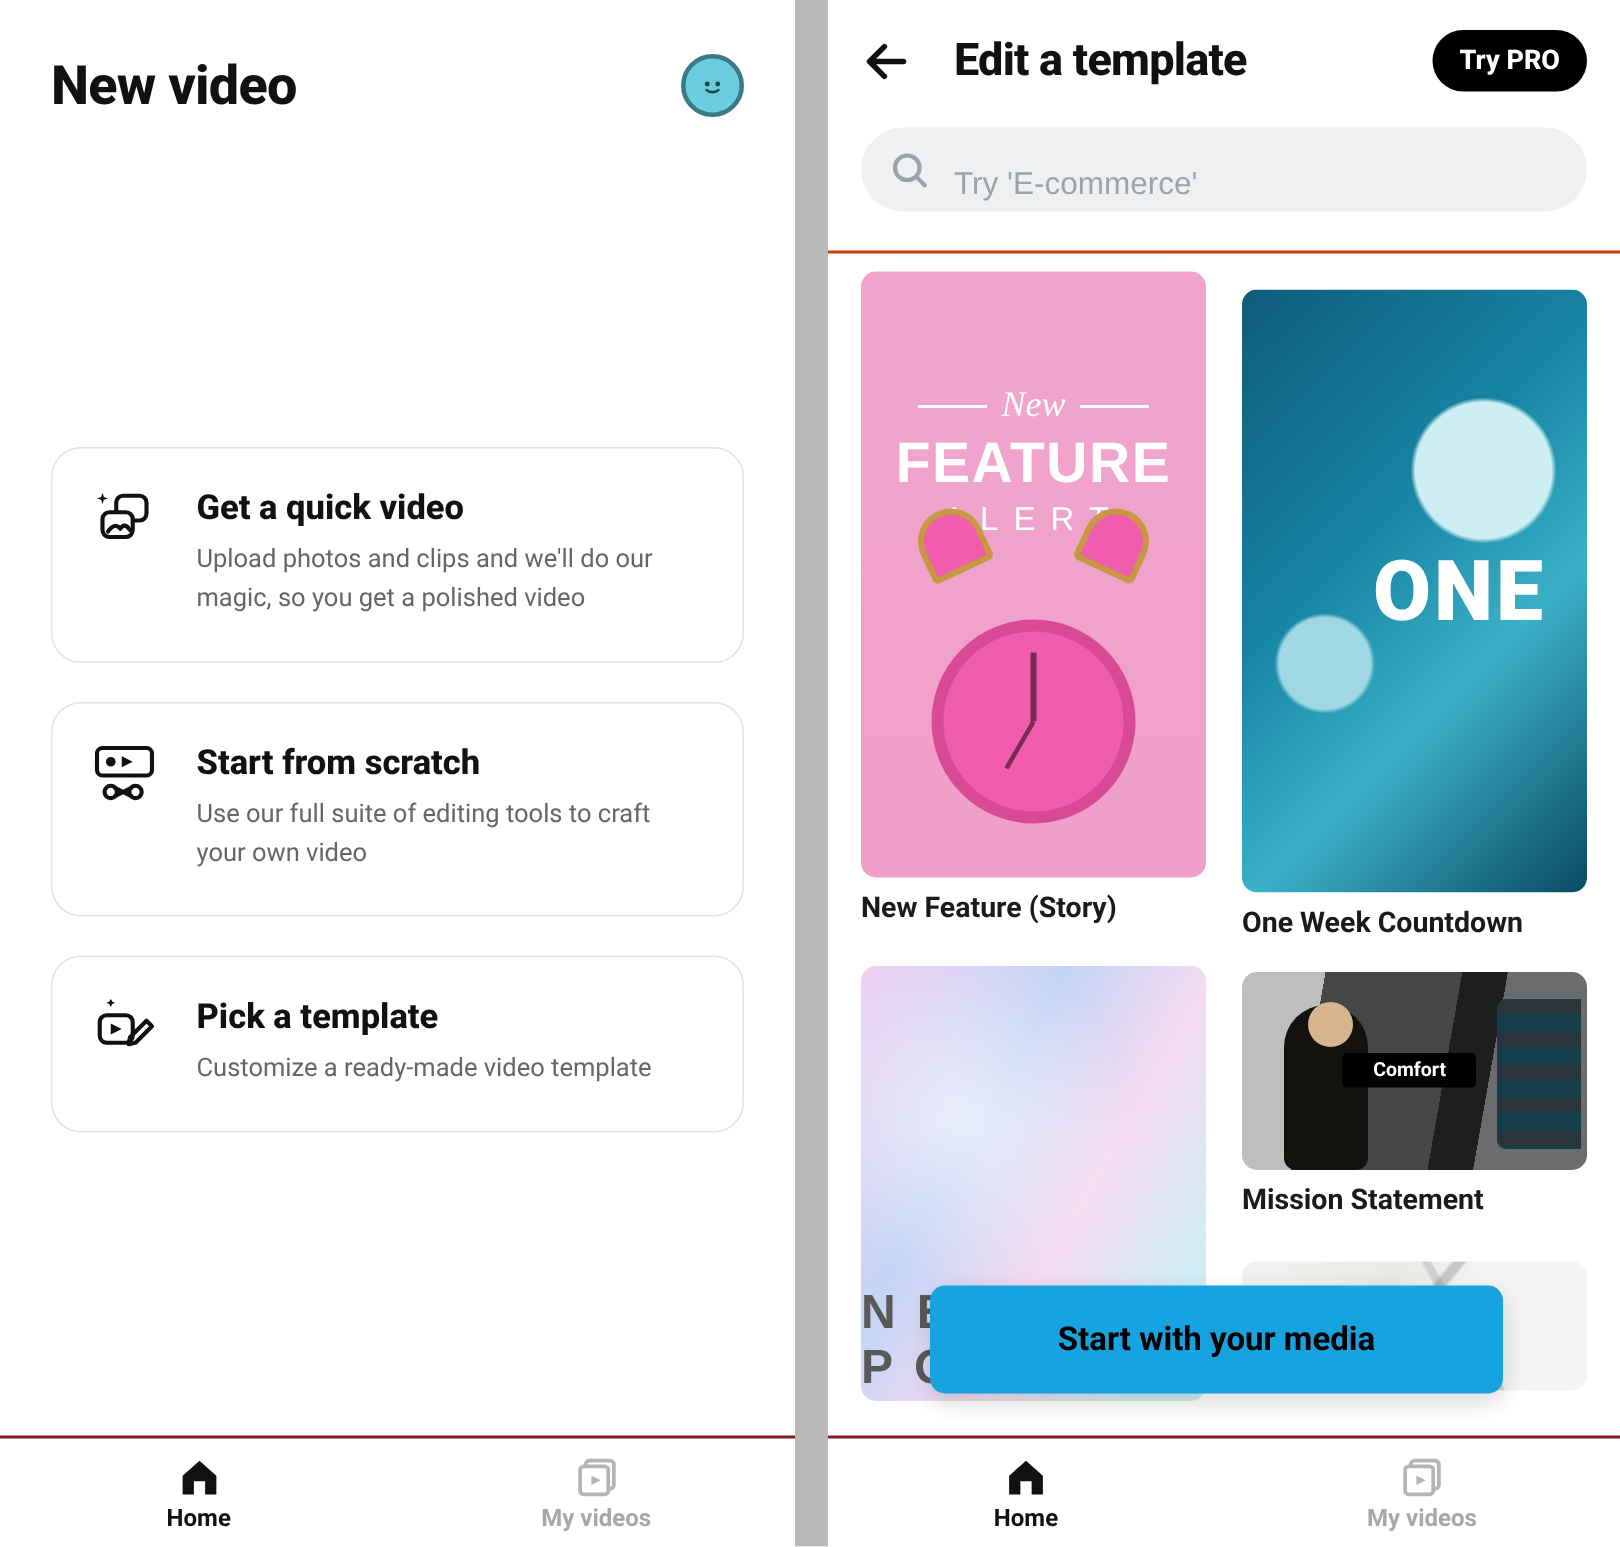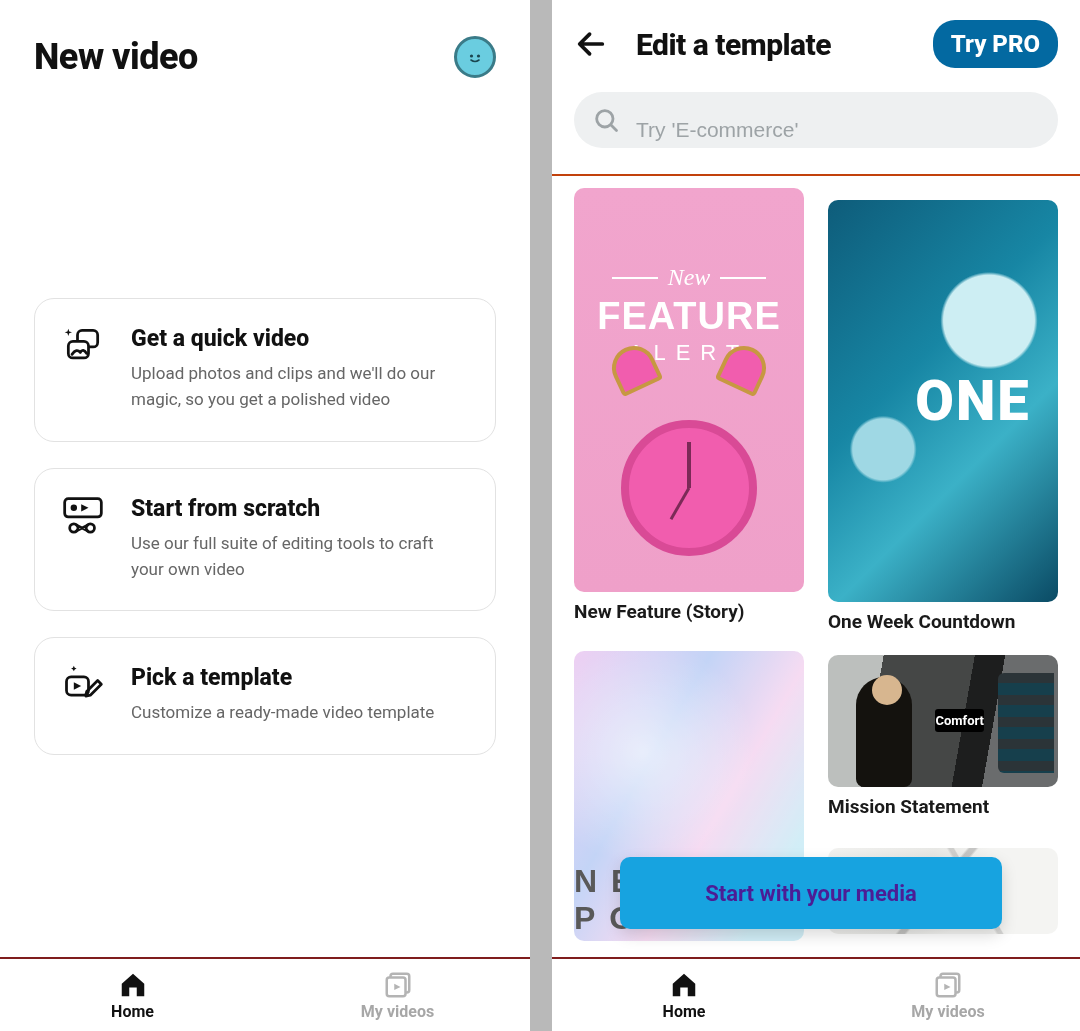--- a/index.html
+++ b/index.html
@@ -91,24 +91,24 @@
     gap: 28px;
   }
   .back-btn { width:34px; height:34px; cursor:pointer; display:flex; align-items:center; justify-content:center; }
   .rp-title {
     font-size: 30px;
     font-weight: 800;
     letter-spacing:-0.5px;
     flex:1;
   }
   .try-pro {
-    background: #0369a1;
+    background: #000000;
     color: #fff;
     font-weight: 800;
-    font-size: 24px;
+    font-size: 18px;
     padding: 10px 18px;
     border-radius: 22px;
     cursor:pointer;
   }
   .search-wrap { padding: 10px 22px 20px 22px; }
   .search {
     background: #eef0f1;
     border-radius: 28px;
     height: 56px;
     display:flex; align-items:center;
@@ -174,39 +174,39 @@
     justify-content:flex-end;
   }
   .t3 .np { font-family:'Arial Black',sans-serif;font-size:32px;font-weight:900;letter-spacing:14px;color:#222;margin-bottom:4px;}
 
   
   .t4 { height:132px; margin-top:12px; background: linear-gradient(100deg,#bcbfbd 0 22%, #454746 22% 58%, #1d1e1e 58% 70%, #6a6c6d 70%);
     position:relative;}
   .t4 .person { position:absolute; left:28px; bottom:0; width:56px; height:110px;
     background:#14120e; border-radius:28px 28px 8px 8px; }
   .t4 .person::before {content:"";position:absolute;top:-2px;left:16px;width:30px;height:30px;border-radius:50%;background:#d7b68f;}
-  .t4 .badge { position:absolute; right:74px; top:54px; background:#000;color:#fff; font-size:13px; font-weight:700; padding:4px 0; border-radius:3px;}
+  .t4 .badge { position:absolute; right:74px; top:54px; background:#000;color:#fff; font-size:13px; font-weight:700; padding:4px 20px; border-radius:3px;}
   .t4 .dash { position:absolute; right:4px; top:18px; width:56px; height:100px;
     background: repeating-linear-gradient( to bottom, #2b3438 0 10px, #163f4c 10px 22px); border-radius:6px 0 0 6px; }
 
   
   .t5 { height:86px; margin-top:8px; background: linear-gradient(115deg,#f2f2f0,#e9e9e6 40%, #f4f4f2 60%);
     position:relative;}
   .t5::before{content:"";position:absolute;inset:0;background:
     linear-gradient(130deg, transparent 46%, rgba(120,120,120,0.35) 47% 49%, transparent 50%),
     linear-gradient(60deg, transparent 60%, rgba(120,120,120,0.25) 61% 62.5%, transparent 63%);
   }
 
   .cta {
     position:absolute;
     left: 68px; right: 78px;
     bottom: 102px;
     height: 72px;
     background:#17a3e0;
-    color:#4c1d95;
+    color:#000000;
     border-radius:10px;
     display:flex;align-items:center;justify-content:center;
     font-size:22px; font-weight:700;
     cursor:pointer;
     box-shadow: 0 6px 16px rgba(0,0,0,0.15);
   }
 </style>
 </head>
 <body>
 

